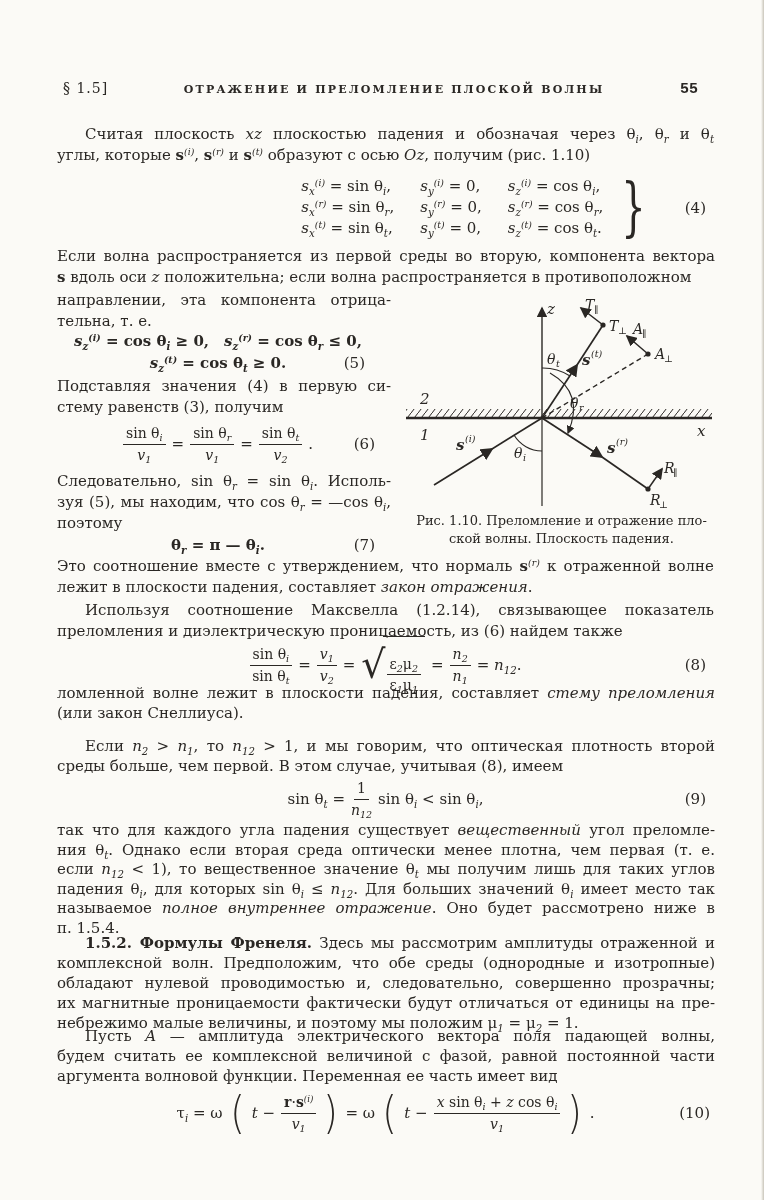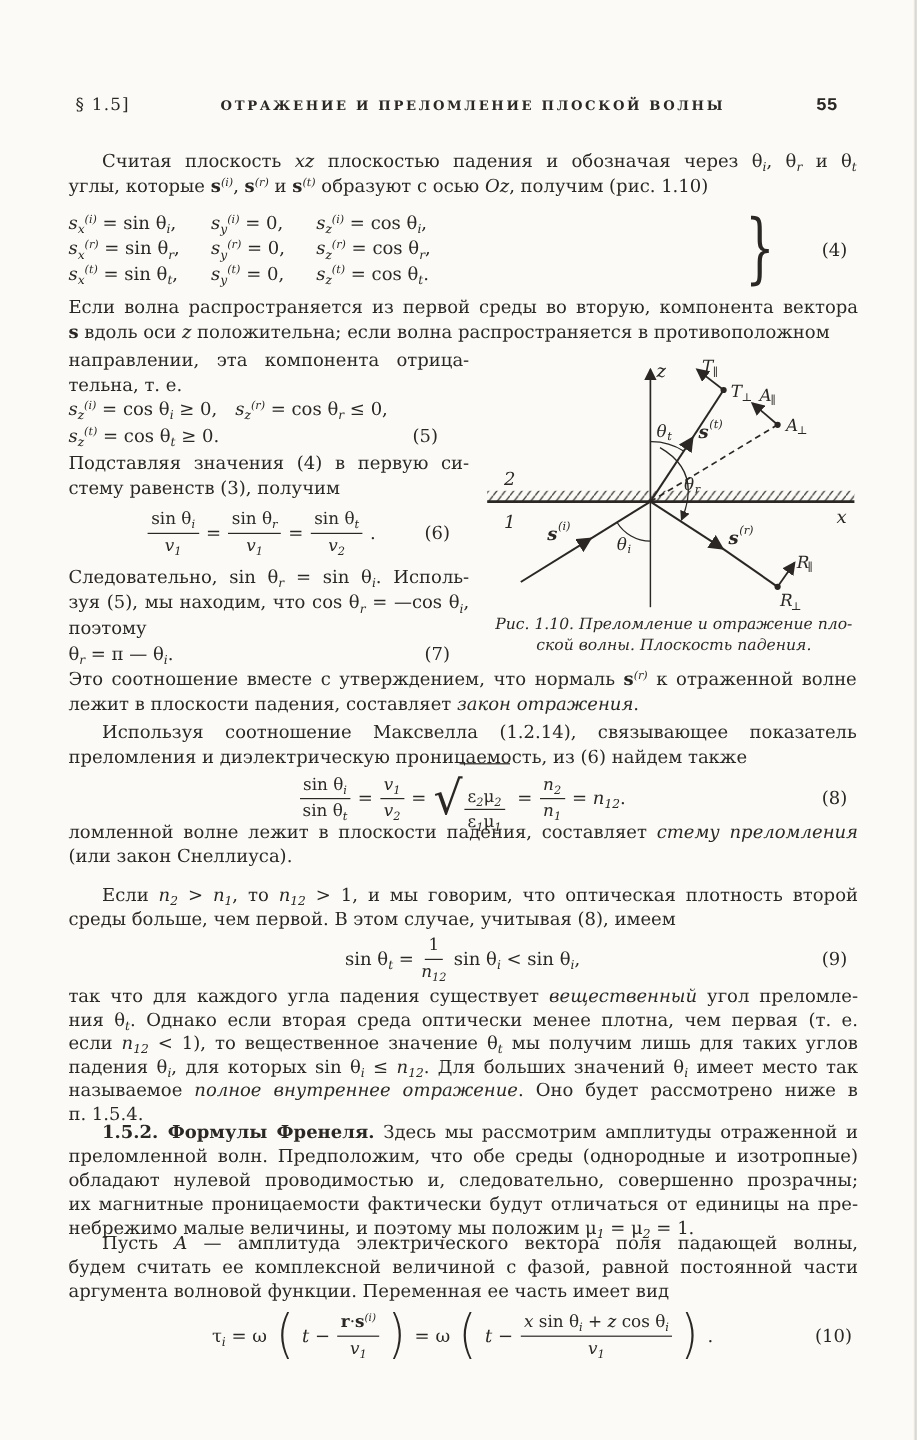--- a/index.html
+++ b/index.html
@@ -29,37 +29,37 @@
   sub,sup{line-height:0;font-size:68%;font-style:italic;}
   sub{vertical-align:-0.35em;}
   sup{vertical-align:0.55em;font-size:62%;}
   i{font-style:italic;}
   b{font-weight:bold;}
 
   
   .eq{position:absolute;font-size:15px;}
   .eqnum{position:absolute;top:50%;transform:translateY(-50%);font-size:15px;}
   .eqrow{display:flex;justify-content:center;align-items:center;gap:6px;}
-  .ctr{}
+  .ctr{text-align:center;font-weight:bold;}
   .frac{display:inline-flex;flex-direction:column;align-items:center;font-size:14px;line-height:1.3;vertical-align:middle;}
   .frac .fn{border-bottom:1px solid var(--ink);padding:0 3px 1px;}
   .frac .fd{padding-top:1px;}
-  .eq4flex{display:flex;justify-content:space-between;align-items:center;gap:10px;}
+  .eq4flex{display:flex;justify-content:flex-end;align-items:center;gap:10px;}
   .eq4grid{display:grid;grid-template-columns:auto auto auto;column-gap:26px;line-height:21px;font-size:15px;}
   .brace4{font-size:64px;font-weight:300;line-height:0.9;transform:scaleX(.6);}
   .sqrt{display:inline-flex;align-items:center;}
   .sqrt .rsym{font-size:38px;line-height:1;font-weight:300;margin-right:-3px;transform:scaleY(1.02);}
   .sqrt .rbody{border-top:1.4px solid var(--ink);padding:18px 4px 0;}
   .bp{font-size:44px;font-weight:300;line-height:0;font-family:"DejaVu Sans",sans-serif;transform:scaleX(.85);}
 
   
   .fig{position:absolute;left:404px;top:296px;width:315px;}
   .fig svg{display:block;}
   .fig text{font-family:"DejaVu Serif","Liberation Serif",serif;font-style:italic;fill:var(--ink);}
-  .cap{text-align:center;font-size:13px;line-height:18px;margin-top:2px;color:var(--ink);font-style:italic;}
+  .cap{text-align:center;font-size:13px;line-height:18px;margin-top:2px;color:var(--ink);}
 </style>
 </head>
 <body>
 
 <div id="page">
 
   <div class="hdr">
     <span class="sec">§ 1.5]</span>
     <span class="ttl">ОТРАЖЕНИЕ И ПРЕЛОМЛЕНИЕ ПЛОСКОЙ ВОЛНЫ</span>
     <span class="pg">55</span>
@@ -105,21 +105,21 @@
   <div class="para tight" style="left:57px;top:821px;width:658px">
       <div class="ln">так что для каждого угла падения существует <i>вещественный</i> угол преломле-</div>
       <div class="ln">ния θ<sub>t</sub>. Однако если вторая среда оптически менее плотна, чем первая (т. е.</div>
       <div class="ln">если <i>n</i><sub>12</sub> &lt; 1), то вещественное значение θ<sub>t</sub> мы получим лишь для таких углов</div>
       <div class="ln">падения θ<sub>i</sub>, для которых sin θ<sub>i</sub> ≤ <i>n</i><sub>12</sub>. Для больших значений θ<sub>i</sub> имеет место так</div>
       <div class="ln">называемое <i>полное внутреннее отражение</i>. Оно будет рассмотрено ниже в</div>
       <div class="ln last">п. 1.5.4.</div>
     </div>
   <div class="para indent lh20" style="left:57px;top:933px;width:658px">
       <div class="ln"><b>1.5.2. Формулы Френеля.</b> Здесь мы рассмотрим амплитуды отраженной и</div>
-      <div class="ln">преломленной волн. Предположим, что обе среды (однородные и изотропные)</div>
+      <div class="ln">комплексной волн. Предположим, что обе среды (однородные и изотропные)</div>
       <div class="ln">обладают нулевой проводимостью и, следовательно, совершенно прозрачны;</div>
       <div class="ln">их магнитные проницаемости фактически будут отличаться от единицы на пре-</div>
       <div class="ln last">небрежимо малые величины, и поэтому мы положим μ<sub>1</sub> = μ<sub>2</sub> = 1.</div>
     </div>
   <div class="para indent lh20" style="left:57px;top:1026px;width:658px">
       <div class="ln">Пусть <i>A</i> — амплитуда электрического вектора поля падающей волны,</div>
       <div class="ln">будем считать ее комплексной величиной с фазой, равной постоянной части</div>
       <div class="ln last">аргумента волновой функции. Переменная ее часть имеет вид</div>
     </div>
 

